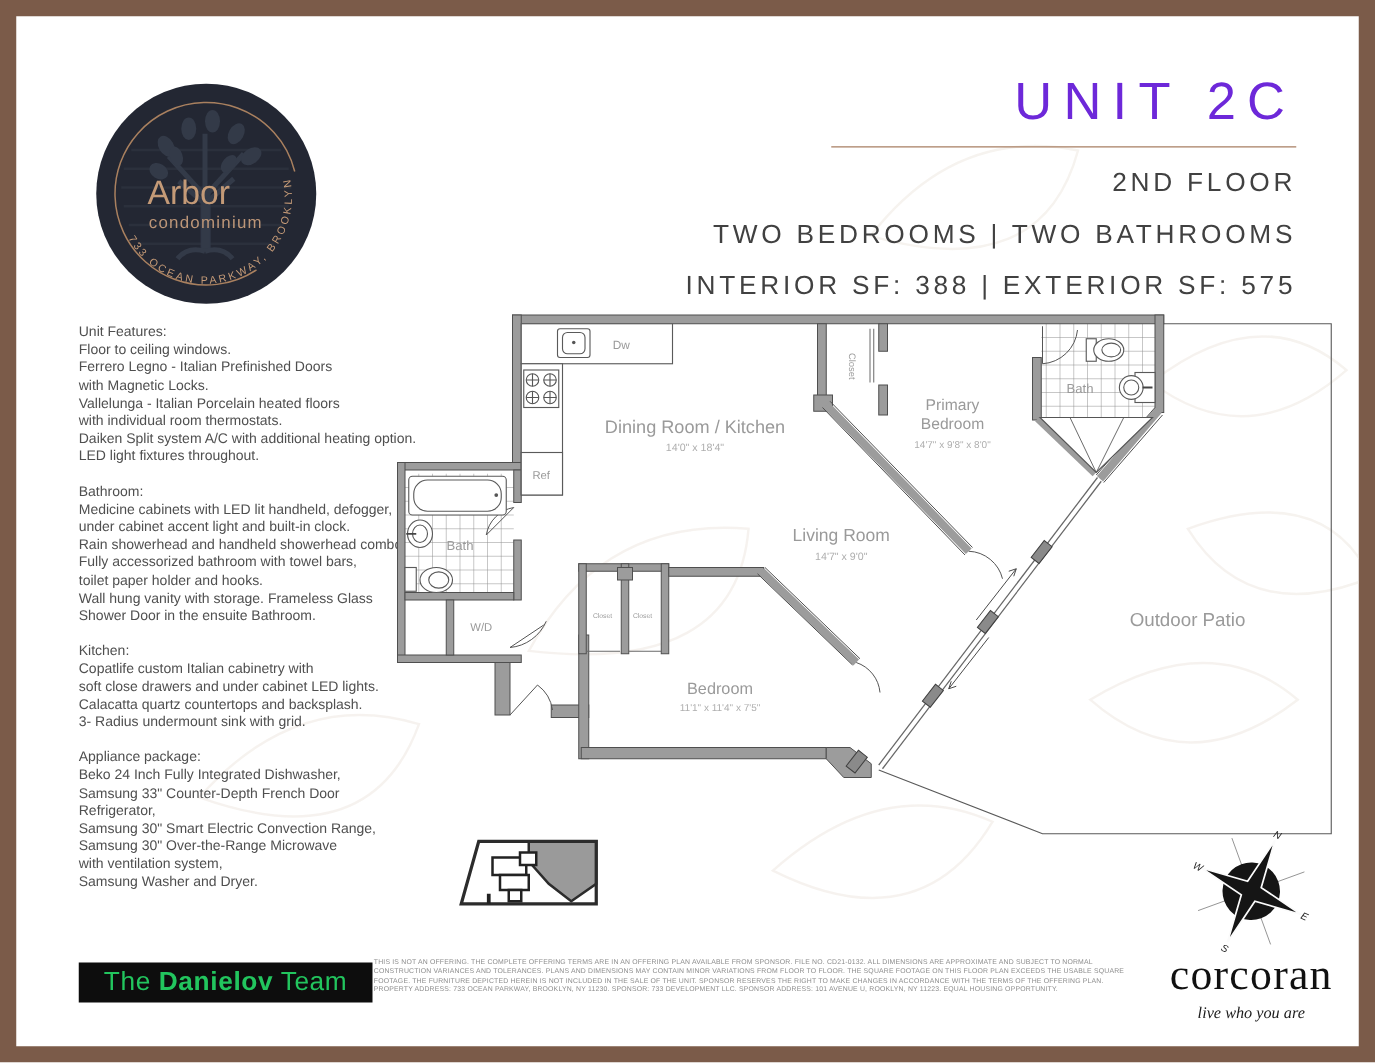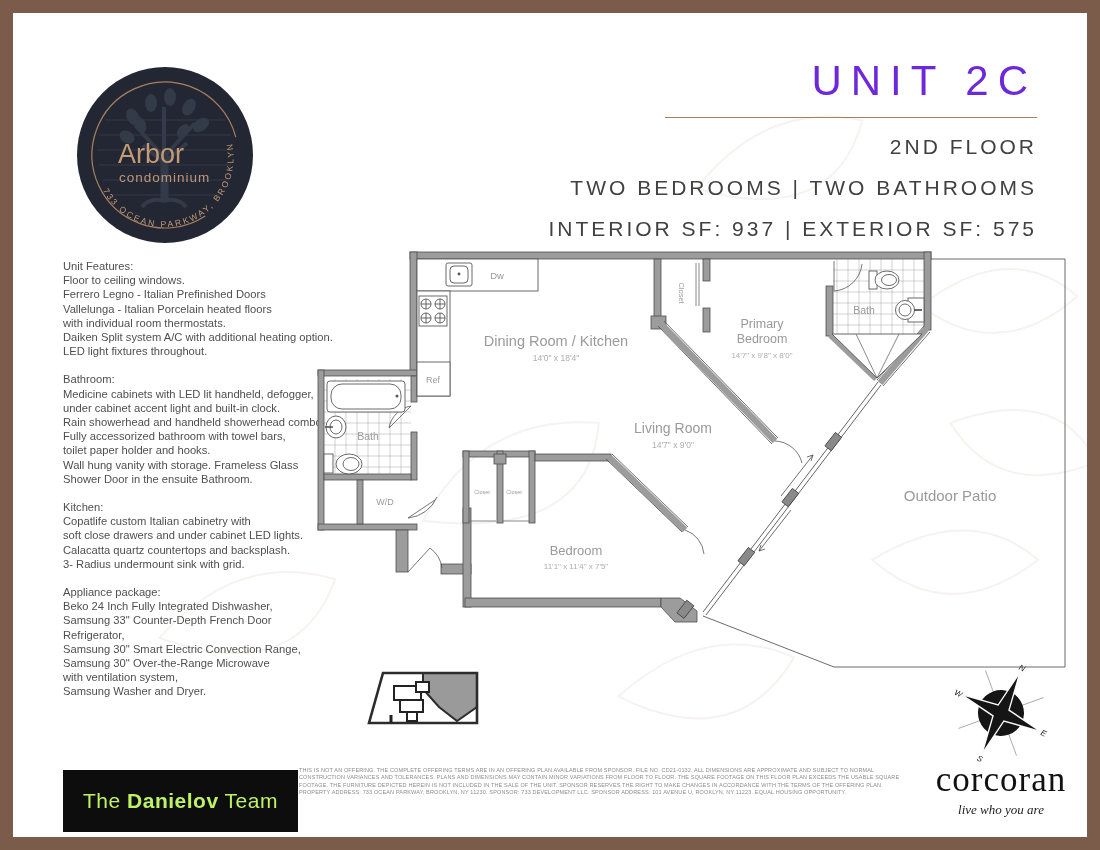--- a/index.html
+++ b/index.html
@@ -26,22 +26,22 @@
   
   .features{position:absolute;left:50px;top:246px;width:270px;color:#4f4f4f;
             font-size:11.2px;line-height:14.2px;}
   .features .section{margin-bottom:14px;}
 
   
   .plan{position:absolute;left:300px;top:235px;width:760px;height:430px;}
   .keyplan{position:absolute;left:348px;top:654px;width:124px;height:80px;}
 
   
-  .team{position:absolute;left:50px;top:757px;background:#0d0d0d;color:#bef264;
-        padding:19px 20px;font-size:21px;letter-spacing:.5px;}
+  .team{position:absolute;left:50px;top:757px;background:#0d0d0d;color:#22c55e;
+        padding:4px 20px;font-size:21px;letter-spacing:.5px;}
   .team b{font-weight:bold;}
   .disclaimer{position:absolute;left:286px;top:754px;width:614px;color:#8d8d8d;
         font-size:5.5px;line-height:7.3px;letter-spacing:.15px;}
   .compass{position:absolute;left:938px;top:645px;width:100px;height:110px;}
   .brand{position:absolute;left:903px;top:747px;width:170px;text-align:center;color:#111;}
   .brand .name{font-family:"Liberation Serif", serif;font-size:35px;letter-spacing:1px;}
   .brand .tagline{font-family:"Liberation Serif", serif;font-style:italic;font-size:13px;
                   margin-top:2px;color:#1c1c1c;}
 
   
@@ -103,29 +103,30 @@
     <text font-size="8.5" fill="#c49a77" letter-spacing="2.2">
       <textPath href="#arcpath" startOffset="4">733 OCEAN PARKWAY, BROOKLYN</textPath>
     </text>
   </svg>
 
   <div class="header">
     <div class="unit">UNIT 2C</div>
     <div class="rule"></div>
     <div class="hline">2ND FLOOR</div>
     <div class="hline">TWO BEDROOMS | TWO BATHROOMS</div>
-    <div class="hline">INTERIOR SF: 937 | EXTERIOR SF: 575</div>
+    <div class="hline">INTERIOR SF: 388 | EXTERIOR SF: 575</div>
   </div>
 
   <div class="features">
     <div class="section">
       <div>Unit Features:</div>
       <div>
           <div>Floor to ceiling windows.</div>
           <div>Ferrero Legno - Italian Prefinished Doors</div>
+          <div>with Magnetic Locks.</div>
           <div>Vallelunga - Italian Porcelain heated floors</div>
           <div>with individual room thermostats.</div>
           <div>Daiken Split system A/C with additional heating option.</div>
           <div>LED light fixtures throughout.</div>
         </div>
     </div>
     <div class="section">
       <div>Bathroom:</div>
       <div>
           <div>Medicine cabinets with LED lit handheld, defogger,</div>

